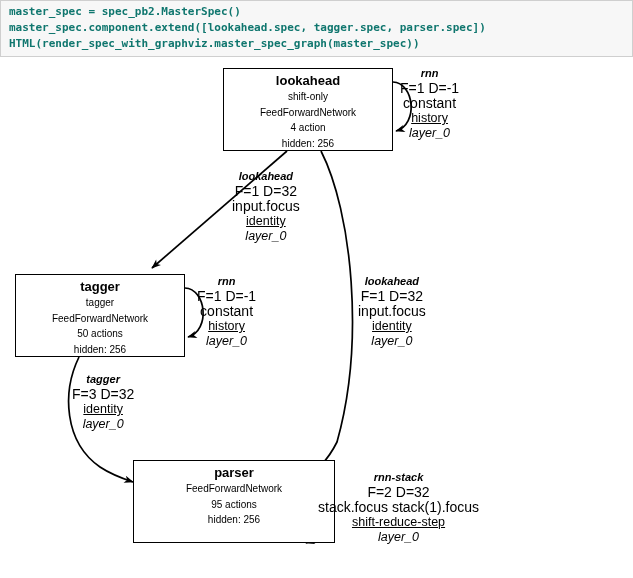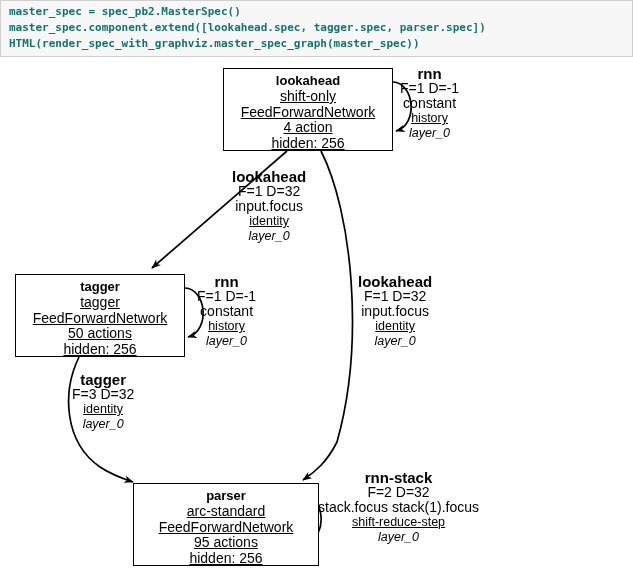--- a/index.html
+++ b/index.html
@@ -55,48 +55,48 @@
   .node {
     position: absolute;
     box-sizing: border-box;
     border: 1.6px solid #000000;
     background: #ffffff;
     text-align: center;
     padding: 4px 6px 5px 6px;
     z-index: 5;
   }
   .node .n-line {
-    font-size: 14px;
+    font-size: 10px;
     line-height: 15.6px;
     color: #000000;
     white-space: nowrap;
-    text-decoration: underline;
   }
   .node .n-title {
     font-weight: bold;
     font-size: 13px;
     line-height: 16px;
   }
 
   #node-lookahead { left: 223px; top: 16px;  width: 170px; height: 83px; }
   #node-tagger    { left: 15px;  top: 222px; width: 170px; height: 83px; }
-  #node-parser    { left: 133px; top: 431px; width: 186px; height: 83px; }
+  #node-parser    { left: 133px; top: 408px; width: 202px; height: 83px; }
 
   
   .edge-label {
     position: absolute;
     text-align: center;
     z-index: 6;
     color: #000000;
     white-space: nowrap;
   }
   .edge-label .l-name {
     font-weight: bold;
-    font-size: 15px;
-    line-height: 15px;
+    font-size: 11px;
+    line-height: 15px;
+    font-style: italic;
   }
   .edge-label .l-line {
     font-size: 14px;
     line-height: 15px;
   }
   .edge-label .l-underline {
     font-size: 12.5px;
     line-height: 15px;
     text-decoration: underline;
     text-align: center;
@@ -156,21 +156,20 @@
   <div class="node" id="node-tagger">
     <div class="n-title">tagger</div>
     <div class="n-line">tagger</div>
     <div class="n-line">FeedForwardNetwork</div>
     <div class="n-line">50 actions</div>
     <div class="n-line">hidden: 256</div>
   </div>
 
   <div class="node" id="node-parser">
     <div class="n-title">parser</div>
-    <div class="n-line">arc-standard</div>
     <div class="n-line">FeedForwardNetwork</div>
     <div class="n-line">95 actions</div>
     <div class="n-line">hidden: 256</div>
   </div>
 
   <div class="edge-label" id="lbl-lookahead-rnn">
     <div class="l-name">rnn</div>
     <div class="l-line">F=1 D=-1</div>
     <div class="l-line">constant</div>
     <div class="l-underline">history</div>

